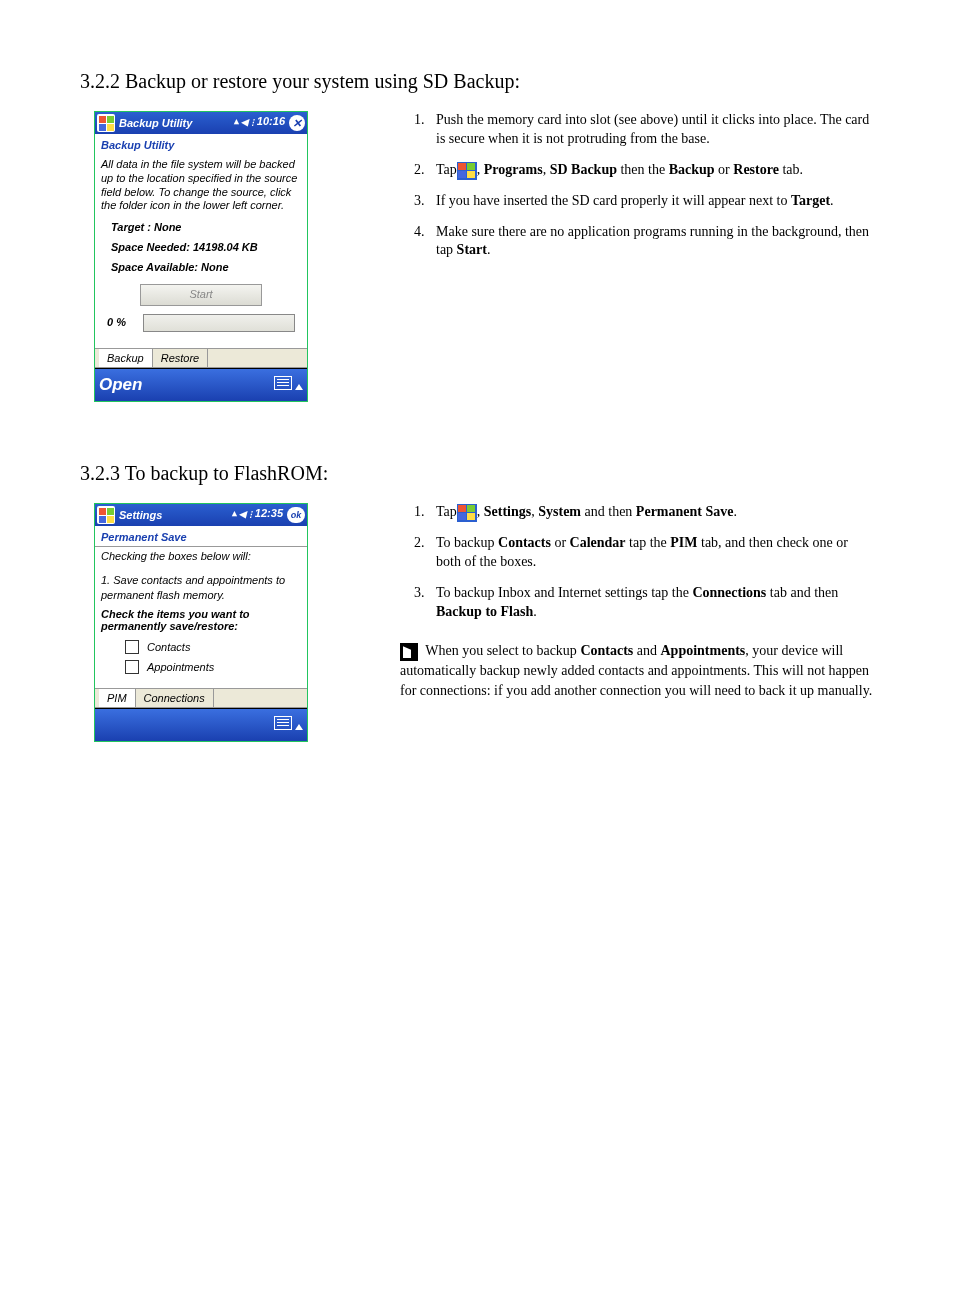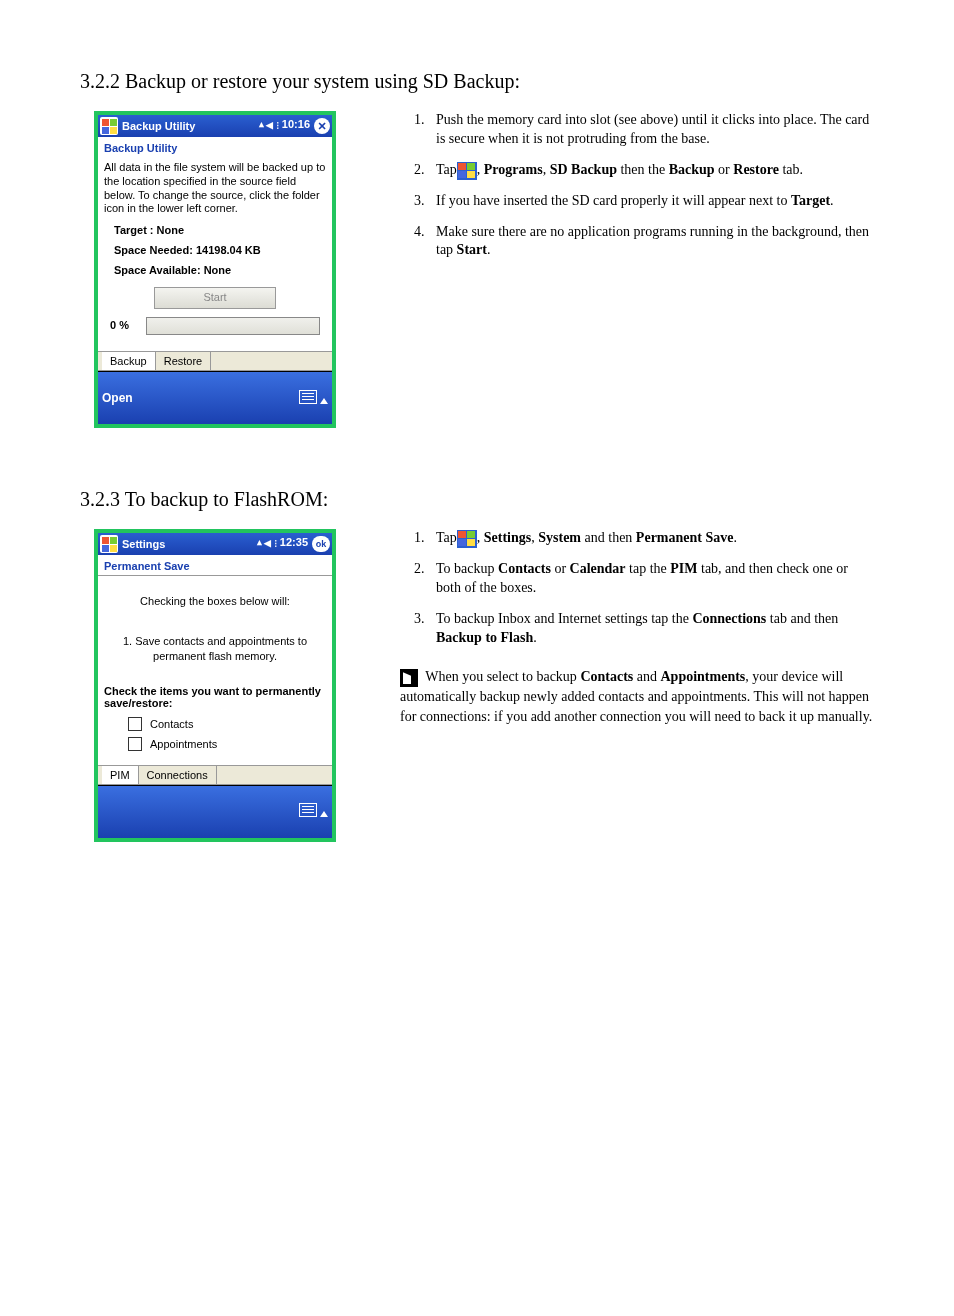--- a/index.html
+++ b/index.html
@@ -39,27 +39,28 @@
   }
   ol li {
     margin-bottom: 12px;
     line-height: 1.35;
     padding-left: 8px;
   }
   .bold { font-weight: bold; }
 
   
   .pda {
-    border: 4px solid #22c55e;
-    width: 242px;
+    border: 1px solid #22c55e;
+    width: 214px;
     margin-left: 14px;
     font-family: Tahoma, sans-serif;
     font-size: 11px;
     background: #fff;
     box-sizing: border-box;
+    font-style: italic;
   }
   .pda-titlebar {
     background: linear-gradient(to bottom, #2a5fd0, #1a40b0);
     color: #fff;
     display: flex;
     align-items: center;
     height: 22px;
     padding: 0 2px;
     font-weight: bold;
   }
@@ -135,22 +136,22 @@
   }
   .pda-tab.inactive {
     background: #ece9d8;
   }
   .pda-bottombar {
     display: flex;
     align-items: center;
     background: linear-gradient(to bottom, #3a6fe0, #1a40b0);
     color: #fff;
     height: 20px;
-    font-size: 12px;
-    padding: 16px 4px;
+    font-size: 17px;
+    padding: 6px 4px;
     font-weight: bold;
     justify-content: space-between;
     border-top: 1px solid #000;
   }
   .kbd-icon {
     width: 16px; height: 12px;
     border: 1px solid #fff;
     display: inline-block;
     position: relative;
   }
@@ -196,22 +197,21 @@
     justify-content: center;
     font-weight: bold;
     font-size: 9px;
     margin-left: 4px;
   }
 
   
   .pda-settings-text {
     font-size: 11px;
     line-height: 1.3;
-    padding: 18px 6px;
-    text-align: center;
+    padding: 2px 6px;
   }
   .chk-row {
     display: flex;
     align-items: center;
     margin: 6px 0 6px 30px;
   }
   .chk {
     width: 12px; height: 12px;
     border: 1px solid #333;
     margin-right: 8px;

